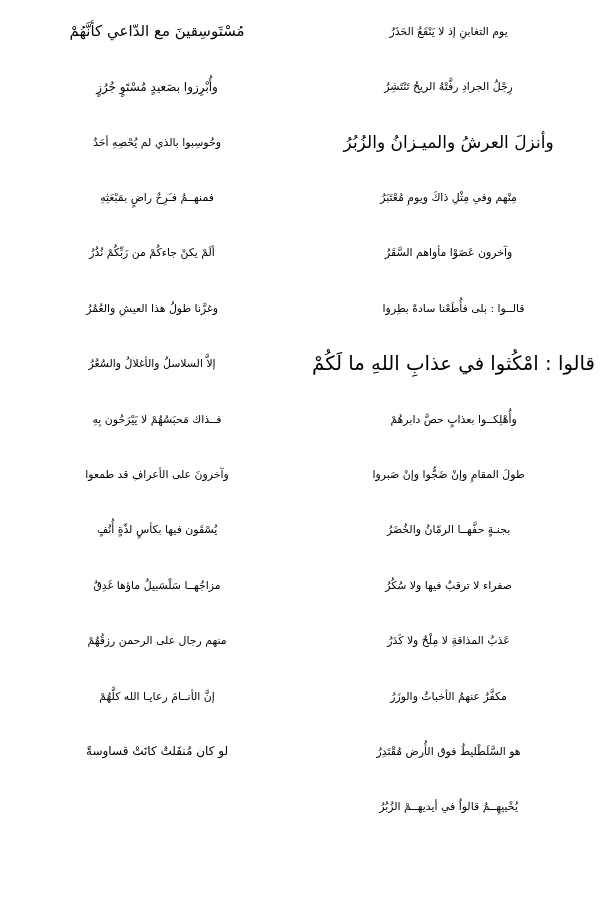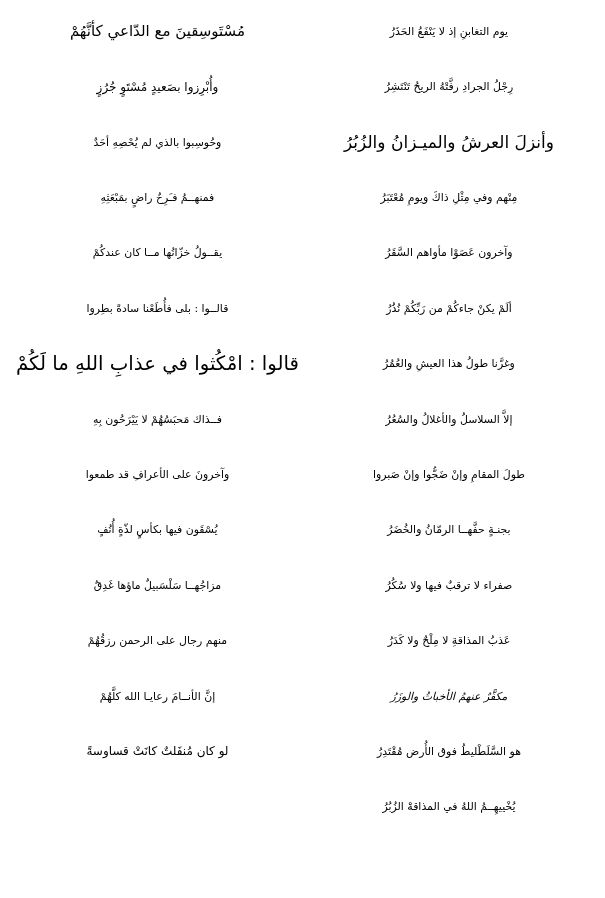--- a/index.html
+++ b/index.html
@@ -79,44 +79,44 @@
       <div class="verse-line"></div>
       <div class="hemistich sadr" style="font-size: 12px;">وأُبْرِزوا بصَعيدٍ مُسْتَوٍ جُرُزٍ</div>
       <div class="hemistich ajuz" style="font-size: 17px;">وأنزلَ العرشُ والميـزانُ والزُبُرُ</div>
       <div class="verse-line"></div>
       <div class="hemistich sadr" style="font-size: 10.9px;">وحُوسِبوا بالذي لم يُحْصِهِ أحَدٌ</div>
       <div class="hemistich ajuz" style="font-size: 10.9px;">مِنْهم وفي مِثْلِ ذاكَ ويومِ مُعْتَبَرُ</div>
       <div class="verse-line"></div>
       <div class="hemistich sadr" style="font-size: 10.9px;">فمنهــمُ فـَرِحٌ راضٍ بمَبْعَثِهِ</div>
       <div class="hemistich ajuz" style="font-size: 10.9px;">وآخرون عَصَوْا مأواهم السَّقَرُ</div>
       <div class="verse-line"></div>
-      <div class="hemistich sadr" style="font-size: 10.9px;">يقــولُ خزّانُها مــا كان عندكُمْ</div>
       <div class="hemistich ajuz" style="font-size: 10.9px;">ألَمْ يكنْ جاءكُمْ من رَبِّكُمْ نُذُرُ</div>
       <div class="verse-line"></div>
       <div class="hemistich sadr" style="font-size: 10.9px;">قالــوا : بلى فأُطَعْنا سادةً بطِروا</div>
       <div class="hemistich ajuz" style="font-size: 10.9px;">وغرَّنا طولُ هذا العيشِ والعُمُرُ</div>
       <div class="verse-line"></div>
       <div class="hemistich sadr" style="font-size: 19.7px;">قالوا : امْكُثوا في عذابِ اللهِ ما لَكُمْ</div>
       <div class="hemistich ajuz" style="font-size: 10.9px;">إلاَّ السلاسلُ والأغلالُ والسُعُرُ</div>
       <div class="verse-line"></div>
+      <div class="hemistich sadr" style="font-size: 10.9px;">وأُهْلِكــوا بعذابٍ حصَّ دابرهُمْ</div>
       <div class="verse-line"></div>
       <div class="hemistich sadr" style="font-size: 10.9px;">فــذاك مَحبَسُهُمْ لا يَيْرَحُون بِهِ</div>
       <div class="hemistich ajuz" style="font-size: 10.9px;">طولَ المقامِ وإنْ ضَجُّوا وإنْ صَبروا</div>
       <div class="verse-line"></div>
       <div class="hemistich sadr" style="font-size: 10.9px;">وآخرونَ على الأعرافِ قد طمعوا</div>
       <div class="hemistich ajuz" style="font-size: 10.9px;">بجنـةٍ حفَّهــا الرمّانُ والخُضَرُ</div>
       <div class="verse-line"></div>
       <div class="hemistich sadr" style="font-size: 10.9px;">يُسْقَون فيها بكأسٍ لذّةٍ أُنُفٍ</div>
       <div class="hemistich ajuz" style="font-size: 10.9px;">صفراء لا ترقبٌ فيها ولا سُكُرُ</div>
       <div class="verse-line"></div>
       <div class="hemistich sadr" style="font-size: 10.9px;">مزاجُهــا سَلْسَبيلٌ ماؤها غَدِقٌ</div>
       <div class="hemistich ajuz" style="font-size: 10.9px;">عَذبُ المذاقةِ لا مِلْحٌ ولا كَدَرُ</div>
       <div class="verse-line"></div>
       <div class="hemistich sadr" style="font-size: 10.9px;">منهم رجال على الرحمن رزقُهُمْ</div>
-      <div class="hemistich ajuz" style="font-size: 10.9px; font-style: italic;">مكفَّرٌ عنهمُ الأخباثُ والوزَرُ</div>
+      <div class="hemistich ajuz" style="font-size: 10.9px;">مكفَّرٌ عنهمُ الأخباثُ والوزَرُ</div>
       <div class="verse-line"></div>
       <div class="hemistich sadr" style="font-size: 10.9px;">إنَّ الأنــامَ رعايـا الله كلَّهُمْ</div>
       <div class="hemistich ajuz" style="font-size: 10.9px;">هو السَّلَطْليطُ فوق الأُرض مُقْتَدِرُ</div>
       <div class="verse-line"></div>
       <div class="hemistich sadr" style="font-size: 12px;">لو كان مُنفَلتٌ كانَتْ قساوسةً</div>
-      <div class="hemistich ajuz" style="font-size: 10.9px;">يُخْييهِــمُ اللهُ في المذاقةْ الزُبُرُ</div>
+      <div class="hemistich ajuz" style="font-size: 10.9px;">يُخْييهِــمُ قالواُ في أيديهــمْ الزُبُرُ</div>
     </div>
 </div>
 
 </body></html>

